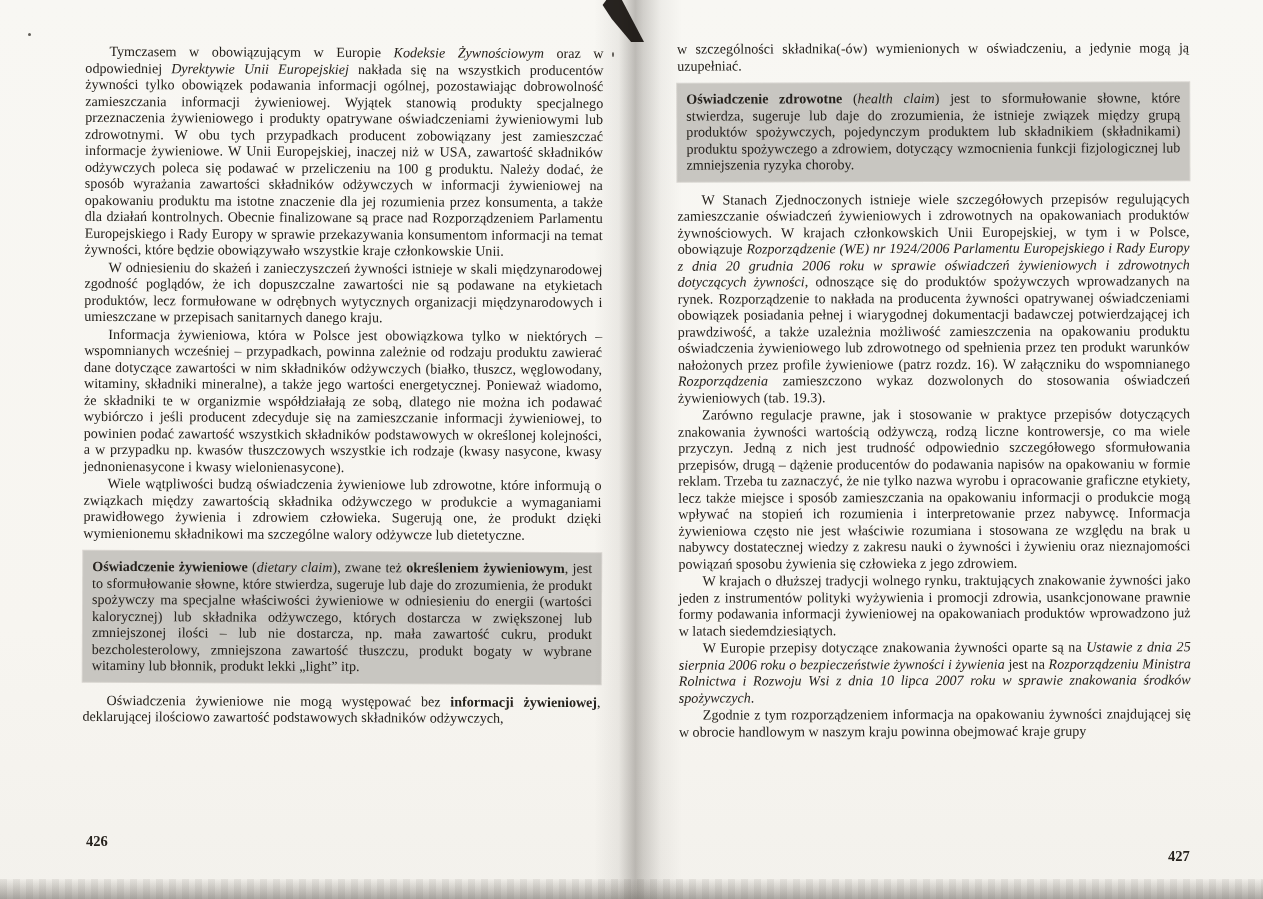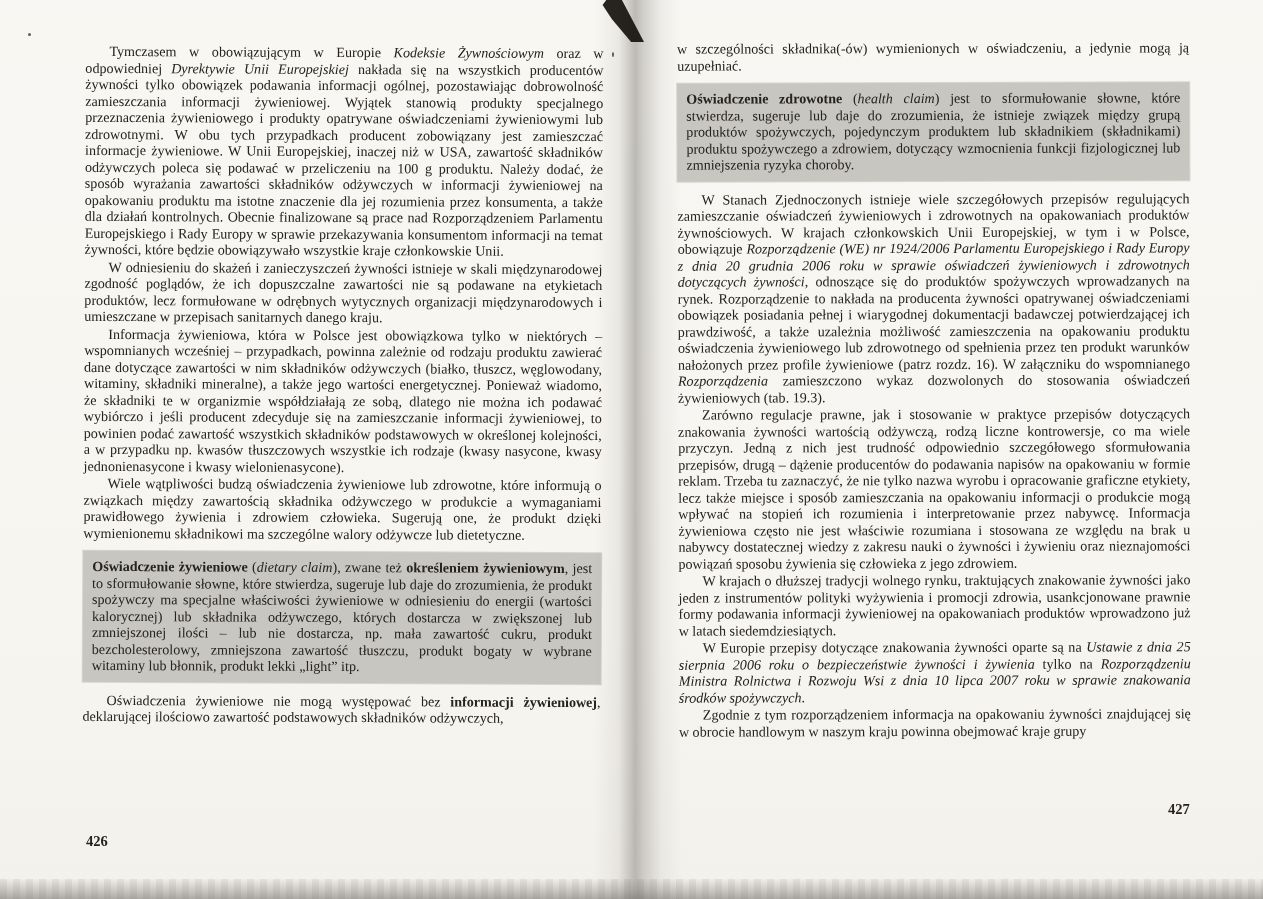--- a/index.html
+++ b/index.html
@@ -34,21 +34,21 @@
     box-shadow: 0 0 0 1px rgba(160,156,150,0.35);
   }
   .page-number {
     position: absolute;
     font-family: "Liberation Serif", serif;
     font-size: 14.5px;
     font-weight: bold;
     color: #26221d;
   }
   .page-number.pn-left  { left: 86px;  top: 833px; }
-  .page-number.pn-right { left: 1168px; top: 801px; }
+  .page-number.pn-right { left: 1168px; top: 848px; }
   .gutter-shadow {
     position: absolute; left: 594px; top: 0; width: 88px; height: 899px;
     background: linear-gradient(90deg,
       rgba(70,64,58,0) 0%,
       rgba(70,64,58,0.08) 28%,
       rgba(52,46,40,0.30) 47%,
       rgba(52,46,40,0.20) 56%,
       rgba(70,64,58,0.06) 76%,
       rgba(70,64,58,0) 100%);
     pointer-events: none;
@@ -88,21 +88,21 @@
     <p class="para"><span>Oświadczenia żywieniowe nie mogą występować bez </span><span class="b">informacji żywieniowej</span><span>, deklarującej ilościowo zawartość podstawowych składników odżywczych,</span></p>
   </div>
   <div class="page-number pn-left">426</div>
 
   <div class="page-content right-content">
     <p class="para noindent"><span>w szczególności składnika(-ów) wymienionych w oświadczeniu, a jedynie mogą ją uzupełniać.</span></p>
     <div class="claim-box"><span class="b">Oświadczenie zdrowotne</span><span> (</span><span class="i">health claim</span><span>) jest to sformułowanie słowne, które stwierdza, sugeruje lub daje do zrozumienia, że istnieje związek między grupą produktów spożywczych, pojedynczym produktem lub składnikiem (składnikami) produktu spożywczego a zdrowiem, dotyczący wzmocnienia funkcji fizjologicznej lub zmniejszenia ryzyka choroby.</span></div>
     <p class="para"><span>W Stanach Zjednoczonych istnieje wiele szczegółowych przepisów regulujących zamieszczanie oświadczeń żywieniowych i zdrowotnych na opakowaniach produktów żywnościowych. W krajach członkowskich Unii Europejskiej, w tym i w Polsce, obowiązuje </span><span class="i">Rozporządzenie (WE) nr 1924/2006 Parlamentu Europejskiego i Rady Europy z dnia 20 grudnia 2006 roku w sprawie oświadczeń żywieniowych i zdrowotnych dotyczących żywności</span><span>, odnoszące się do produktów spożywczych wprowadzanych na rynek. Rozporządzenie to nakłada na producenta żywności opatrywanej oświadczeniami obowiązek posiadania pełnej i wiarygodnej dokumentacji badawczej potwierdzającej ich prawdziwość, a także uzależnia możliwość zamieszczenia na opakowaniu produktu oświadczenia żywieniowego lub zdrowotnego od spełnienia przez ten produkt warunków nałożonych przez profile żywieniowe (patrz rozdz. 16). W załączniku do wspomnianego </span><span class="i">Rozporządzenia</span><span> zamieszczono wykaz dozwolonych do stosowania oświadczeń żywieniowych (tab. 19.3).</span></p>
     <p class="para"><span>Zarówno regulacje prawne, jak i stosowanie w praktyce przepisów dotyczących znakowania żywności wartością odżywczą, rodzą liczne kontrowersje, co ma wiele przyczyn. Jedną z nich jest trudność odpowiednio szczegółowego sformułowania przepisów, drugą – dążenie producentów do podawania napisów na opakowaniu w formie reklam. Trzeba tu zaznaczyć, że nie tylko nazwa wyrobu i opracowanie graficzne etykiety, lecz także miejsce i sposób zamieszczania na opakowaniu informacji o produkcie mogą wpływać na stopień ich rozumienia i interpretowanie przez nabywcę. Informacja żywieniowa często nie jest właściwie rozumiana i stosowana ze względu na brak u nabywcy dostatecznej wiedzy z zakresu nauki o żywności i żywieniu oraz nieznajomości powiązań sposobu żywienia się człowieka z jego zdrowiem.</span></p>
     <p class="para"><span>W krajach o dłuższej tradycji wolnego rynku, traktujących znakowanie żywności jako jeden z instrumentów polityki wyżywienia i promocji zdrowia, usankcjonowane prawnie formy podawania informacji żywieniowej na opakowaniach produktów wprowadzono już w latach siedemdziesiątych.</span></p>
-    <p class="para"><span>W Europie przepisy dotyczące znakowania żywności oparte są na </span><span class="i">Ustawie z dnia 25 sierpnia 2006 roku o bezpieczeństwie żywności i żywienia</span><span> tylko na </span><span class="i">Rozporządzeniu Ministra Rolnictwa i Rozwoju Wsi z dnia 10 lipca 2007 roku w sprawie znakowania środków spożywczych</span><span>.</span></p>
+    <p class="para"><span>W Europie przepisy dotyczące znakowania żywności oparte są na </span><span class="i">Ustawie z dnia 25 sierpnia 2006 roku o bezpieczeństwie żywności i żywienia</span><span> jest na </span><span class="i">Rozporządzeniu Ministra Rolnictwa i Rozwoju Wsi z dnia 10 lipca 2007 roku w sprawie znakowania środków spożywczych</span><span>.</span></p>
     <p class="para"><span>Zgodnie z tym rozporządzeniem informacja na opakowaniu żywności znajdującej się w obrocie handlowym w naszym kraju powinna obejmować kraje grupy</span></p>
   </div>
   <div class="page-number pn-right">427</div>
 
   <div class="gutter-shadow"></div>
   <div class="top-mark"></div>
   <div class="bottom-edge"></div>
   <div class="speck speck-1"></div>
   <div class="speck speck-2"></div>
 

